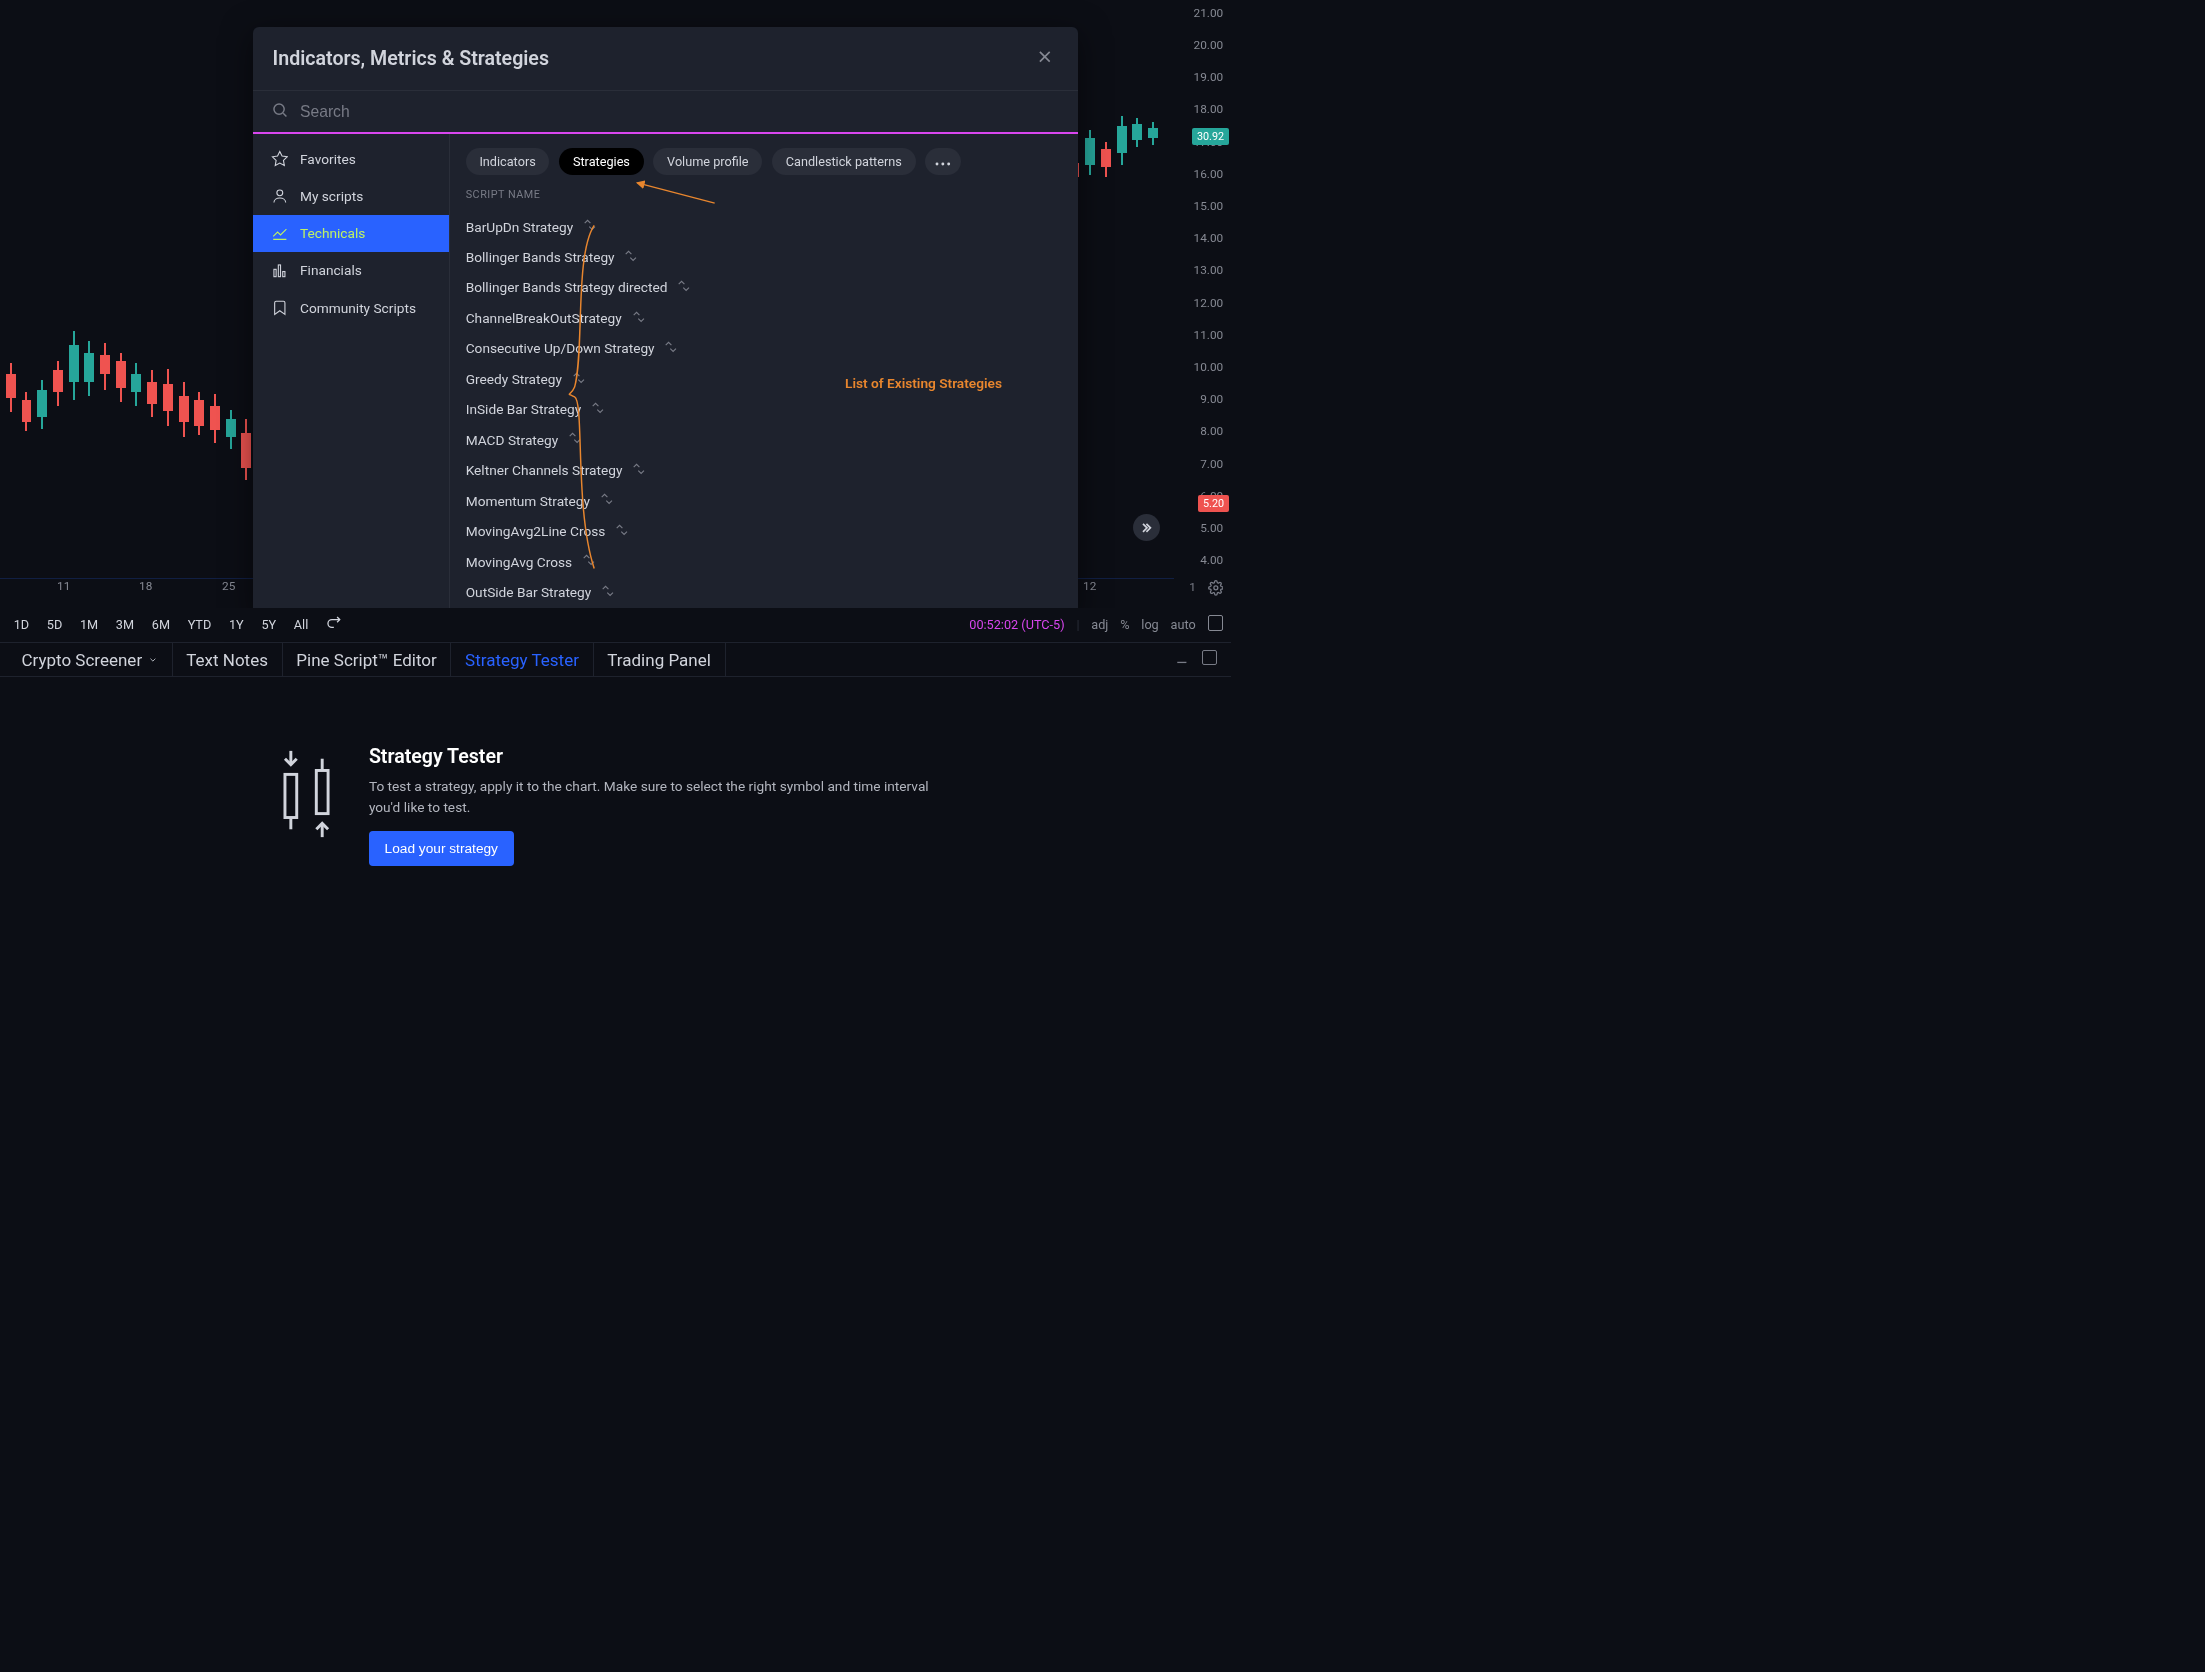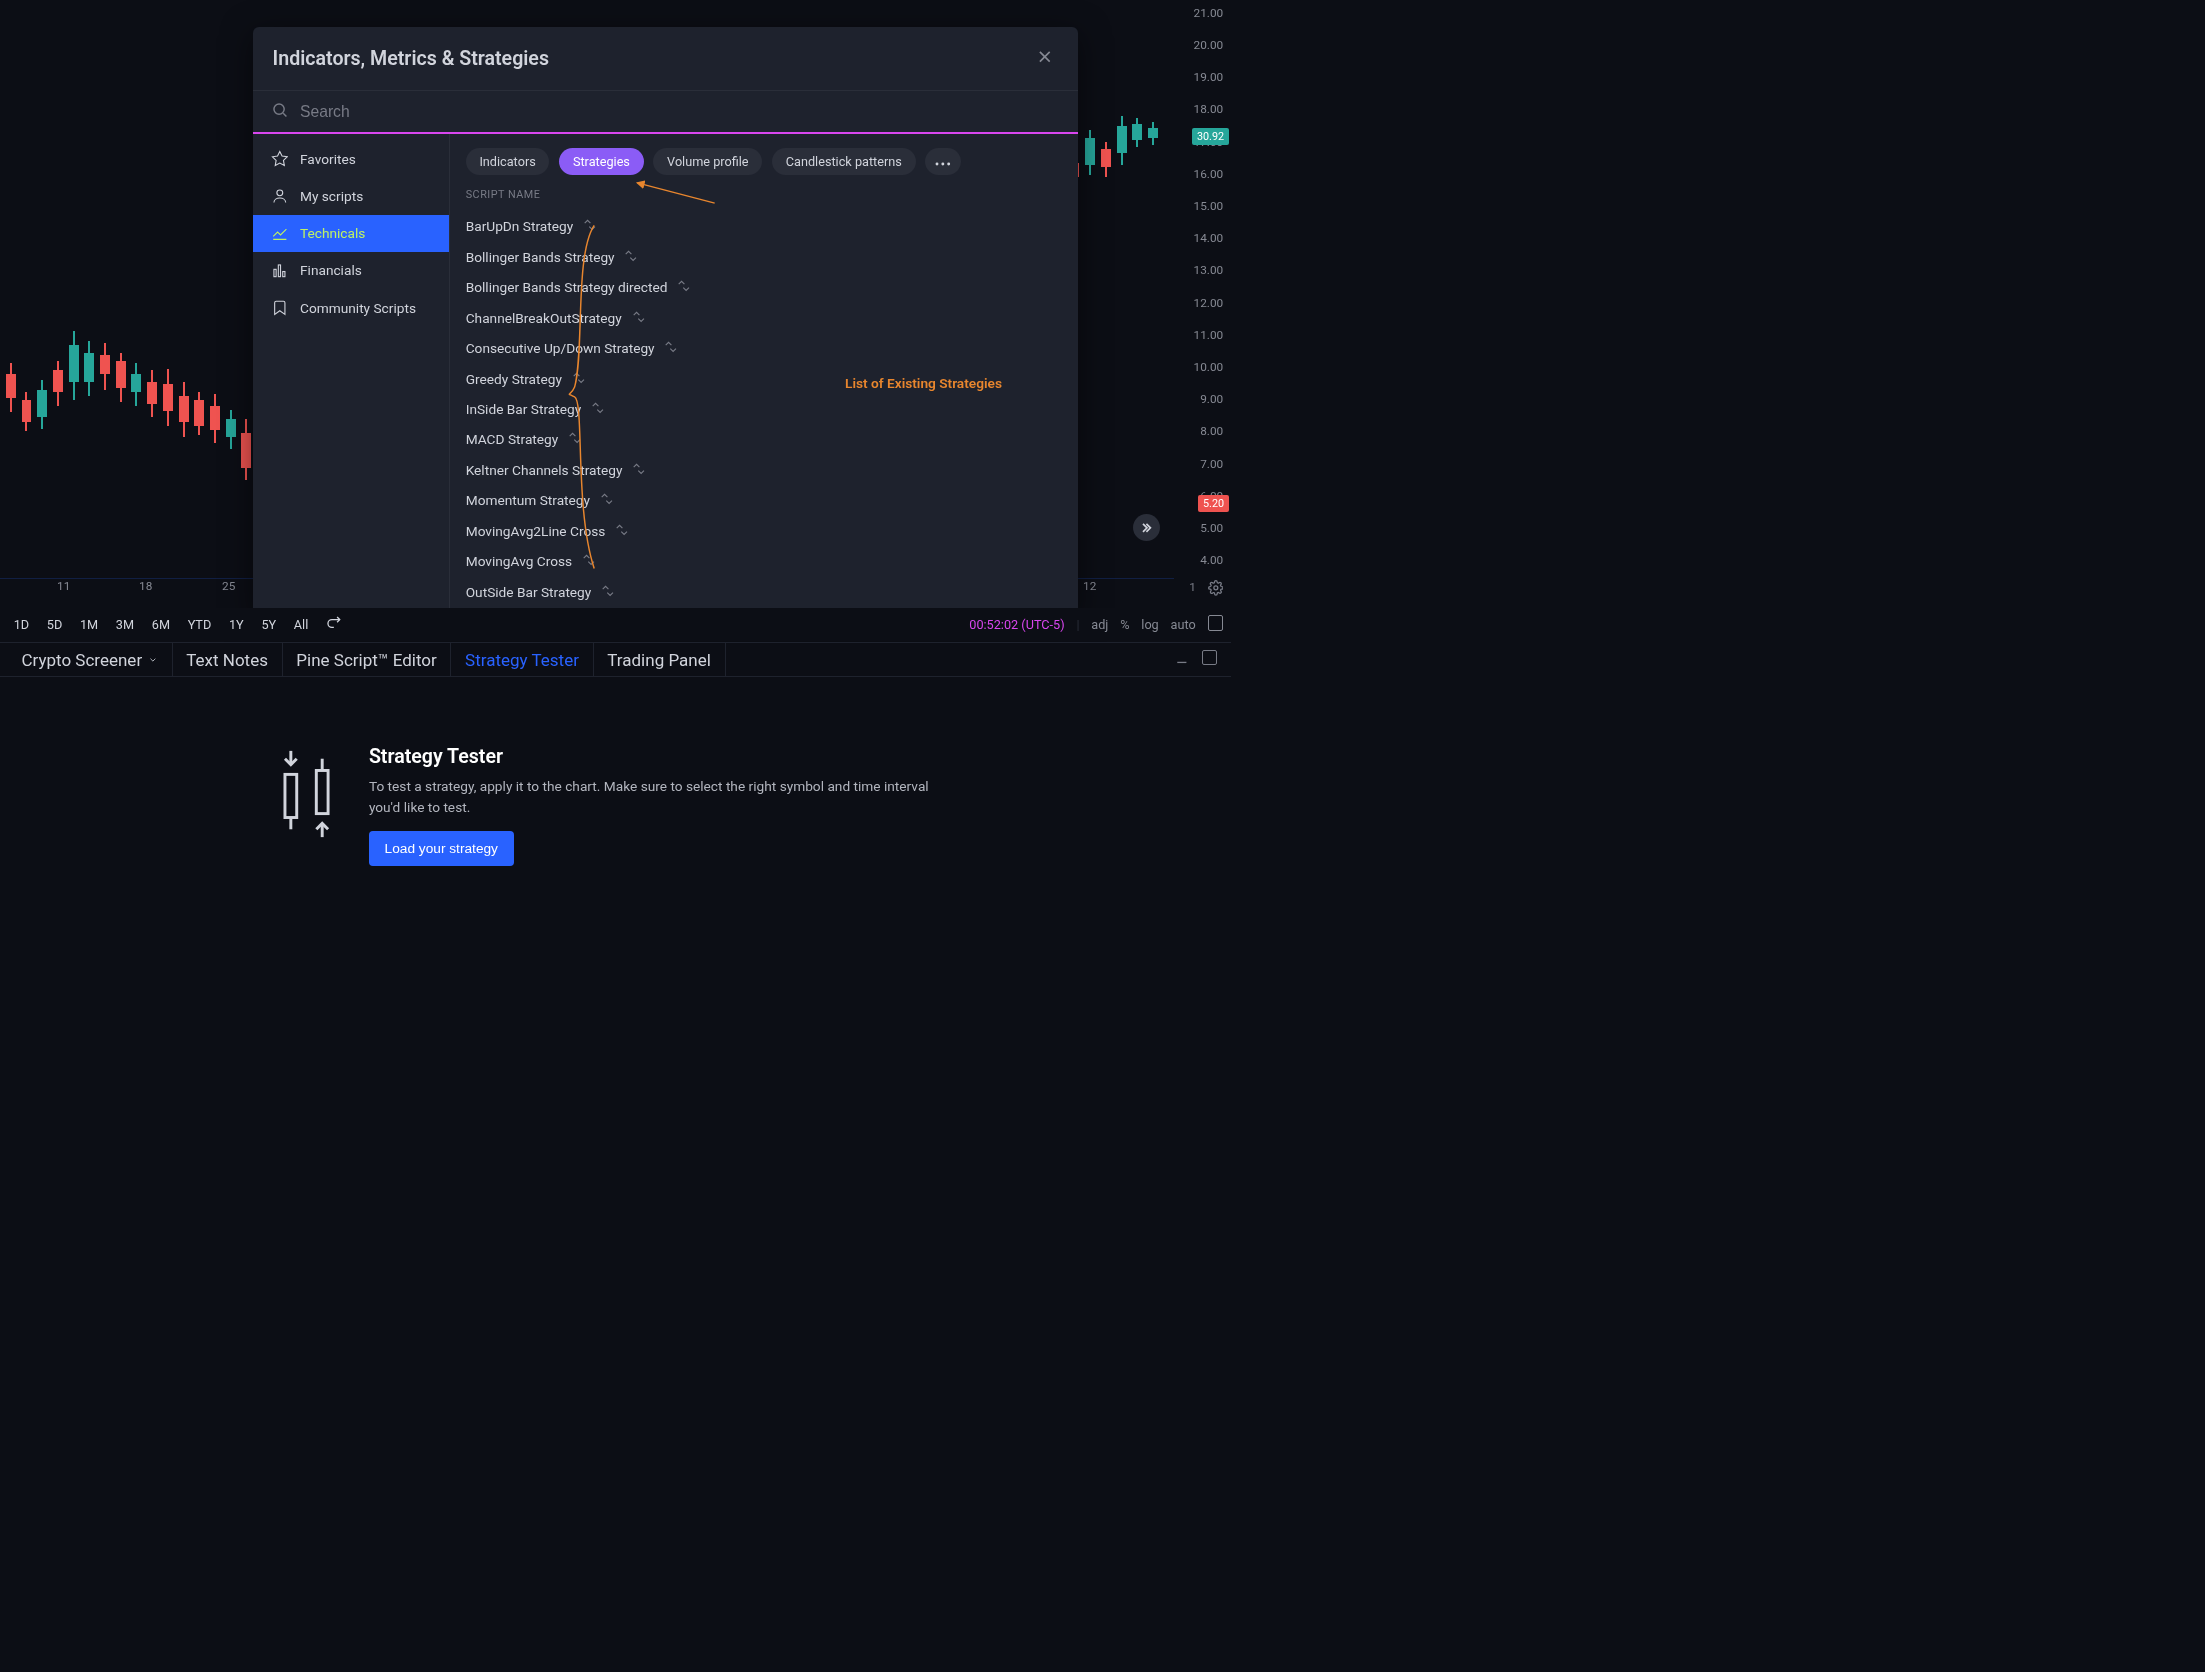--- a/index.html
+++ b/index.html
@@ -221,32 +221,33 @@
 }
 .pill-row { display: flex; gap: 9.8px; align-items: center; margin-bottom: 13.7px; }
 .pill {
   background: #2a2e39;
   color: #d1d4dc;
   padding: 5.9px 13.7px;
   border-radius: 15.7px;
   font-size: 12.7px;
   cursor: pointer;
 }
-.pill.active { background: #8b5cf6; color: #fff; }
+.pill.active { background: #000000; color: #fff; }
 .pill.more { padding: 5.9px 9.8px; }
 
 .section-label {
   font-size: 10.8px;
   letter-spacing: 0.5px;
   color: #787b86;
   margin-bottom: 9.8px;
 }
 .script-list { display: flex; flex-direction: column; }
 .script-item {
   display: flex;
+  align-items: center;
   gap: 9.8px;
   padding: 6.9px 0;
   font-size: 13.7px;
   color: #d1d4dc;
   cursor: pointer;
 }
 .script-item .arrows { color: #787b86; }
 
 
 .annotation-brace {

